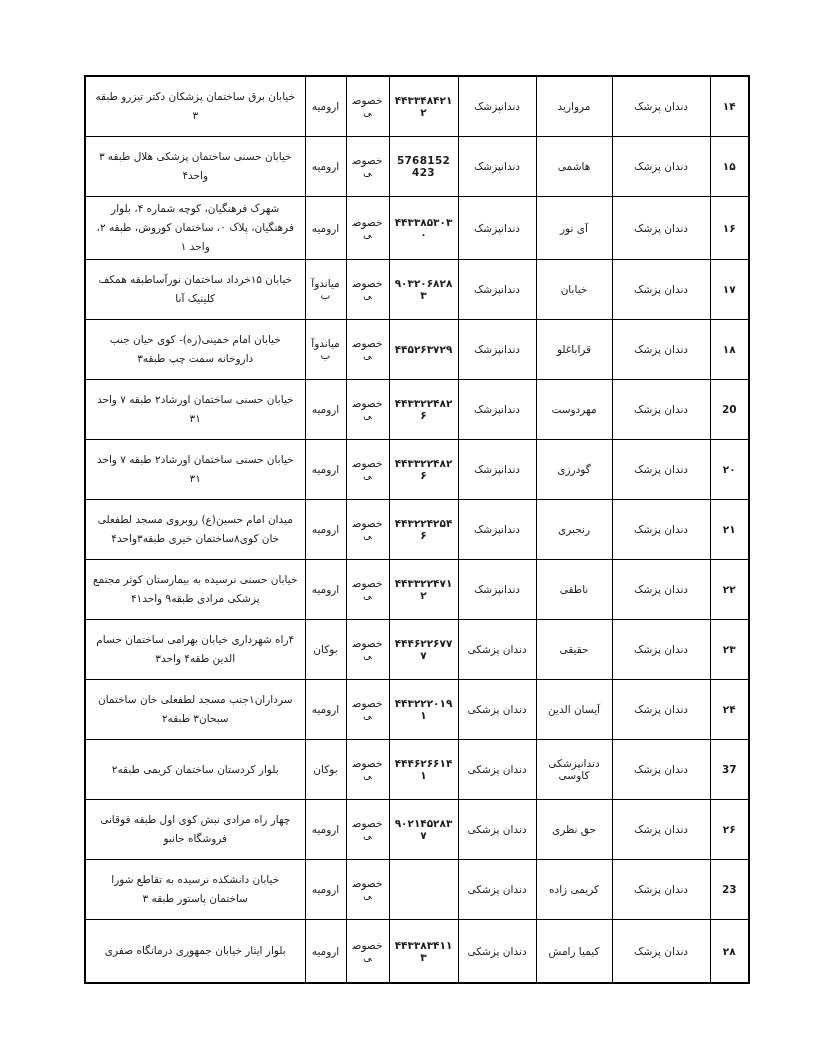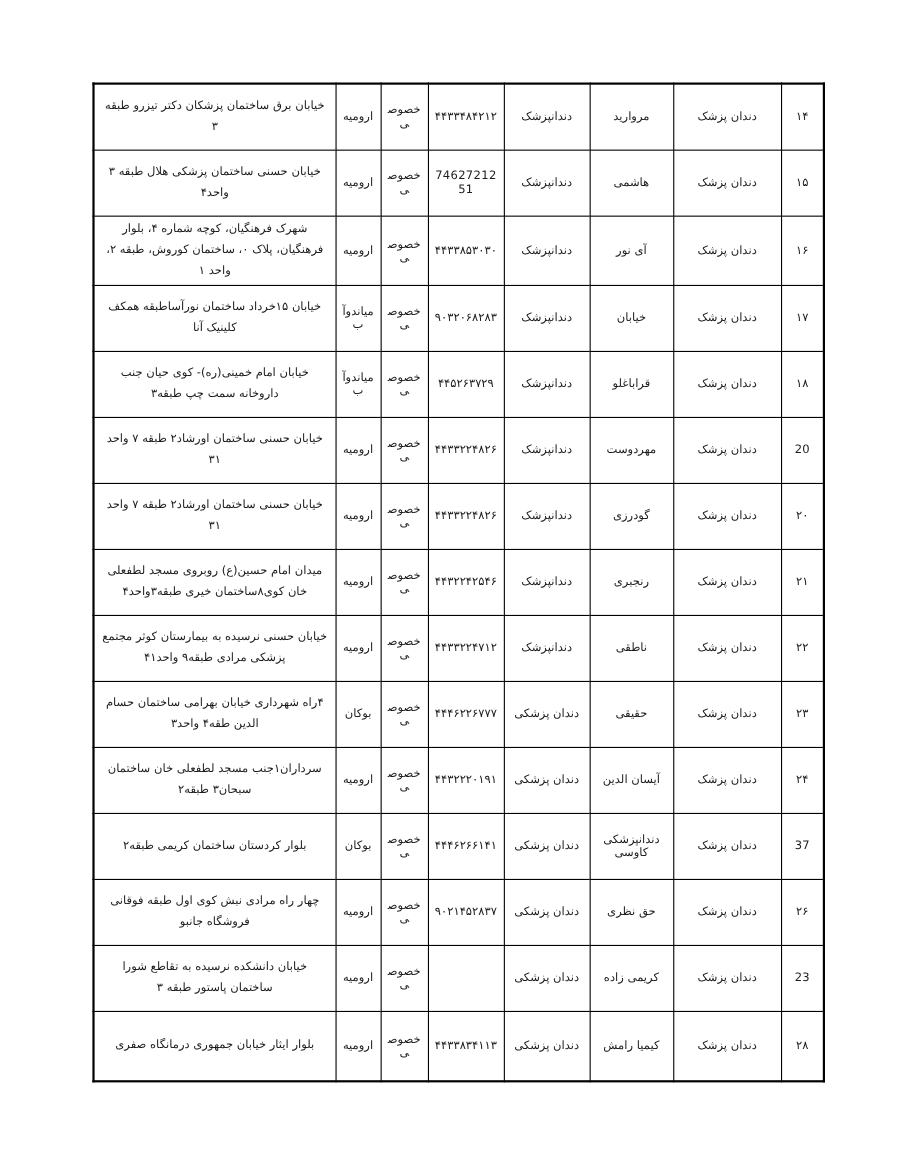--- a/index.html
+++ b/index.html
@@ -37,25 +37,25 @@
     padding: 2px 5px;
     overflow: hidden;
     word-wrap: break-word;
   }
   table.doc-table tr {
     height: 60px;
   }
   table.doc-table tr:last-child {
     height: 64px;
   }
-  td.c-num   { font-size: 10.5px; }
+  td.c-num   { font-size: 10.5px; font-weight: bold; }
   td.c-cat   { font-size: 10.5px; }
   td.c-name  { font-size: 10.5px; }
   td.c-spec  { font-size: 10.5px; }
-  td.c-phone { font-weight: normal; font-size: 11px; letter-spacing: 0.3px; }
+  td.c-phone { font-weight: bold; font-size: 11px; letter-spacing: 0.3px; }
   td.c-type  { font-size: 10.5px; }
   td.c-city  { font-size: 10px; }
   td.c-addr  { font-size: 10.5px; line-height: 1.85; }
 </style>
 </head>
 <body>
 
 <div class="page">
   <table class="doc-table">
     <colgroup>
@@ -78,21 +78,21 @@
     <td class="c-type">خصوصی</td>
     <td class="c-city">ارومیه</td>
     <td class="c-addr">خیابان برق ساختمان پزشکان دکتر تیزرو طبقه ۳</td>
   </tr>
 
   <tr>
     <td class="c-num">۱۵</td>
     <td class="c-cat">دندان پزشک</td>
     <td class="c-name">هاشمی</td>
     <td class="c-spec">دندانپزشک</td>
-    <td class="c-phone">7462721251</td>
+    <td class="c-phone">5768152423</td>
     <td class="c-type">خصوصی</td>
     <td class="c-city">ارومیه</td>
     <td class="c-addr">خیابان حسنی ساختمان پزشکی هلال طبقه ۳ واحد۴</td>
   </tr>
 
   <tr>
     <td class="c-num">۱۶</td>
     <td class="c-cat">دندان پزشک</td>
     <td class="c-name">آی نور</td>
     <td class="c-spec">دندانپزشک</td>

